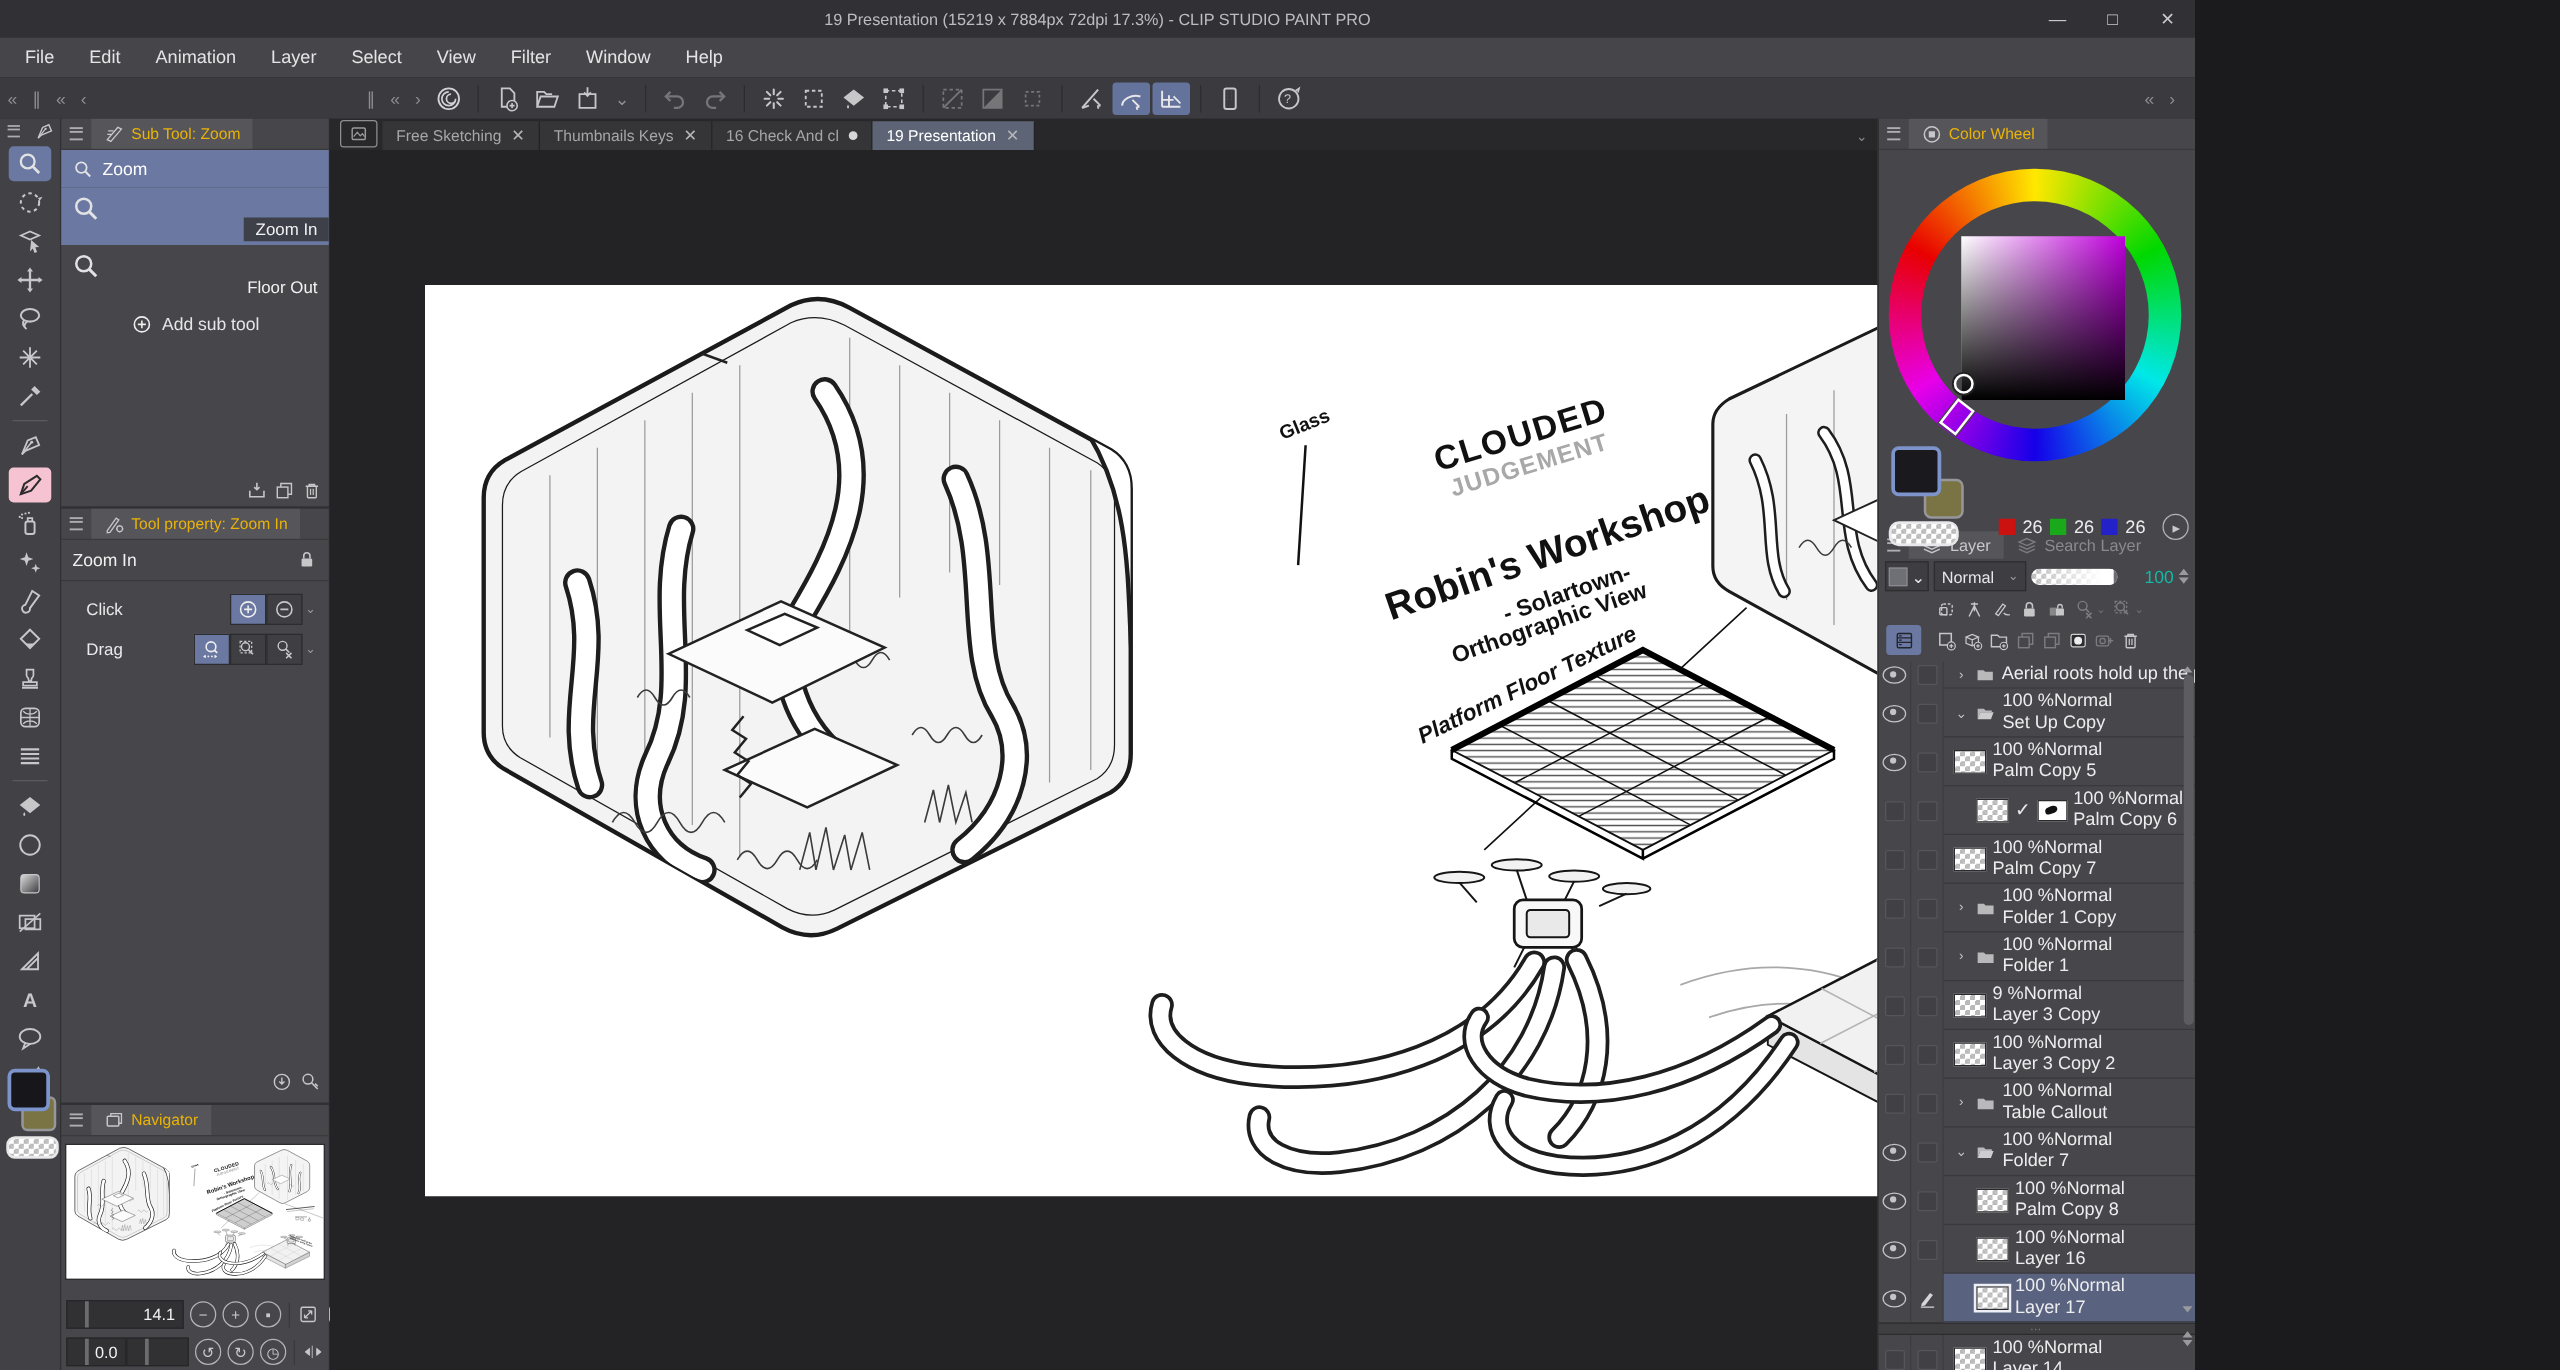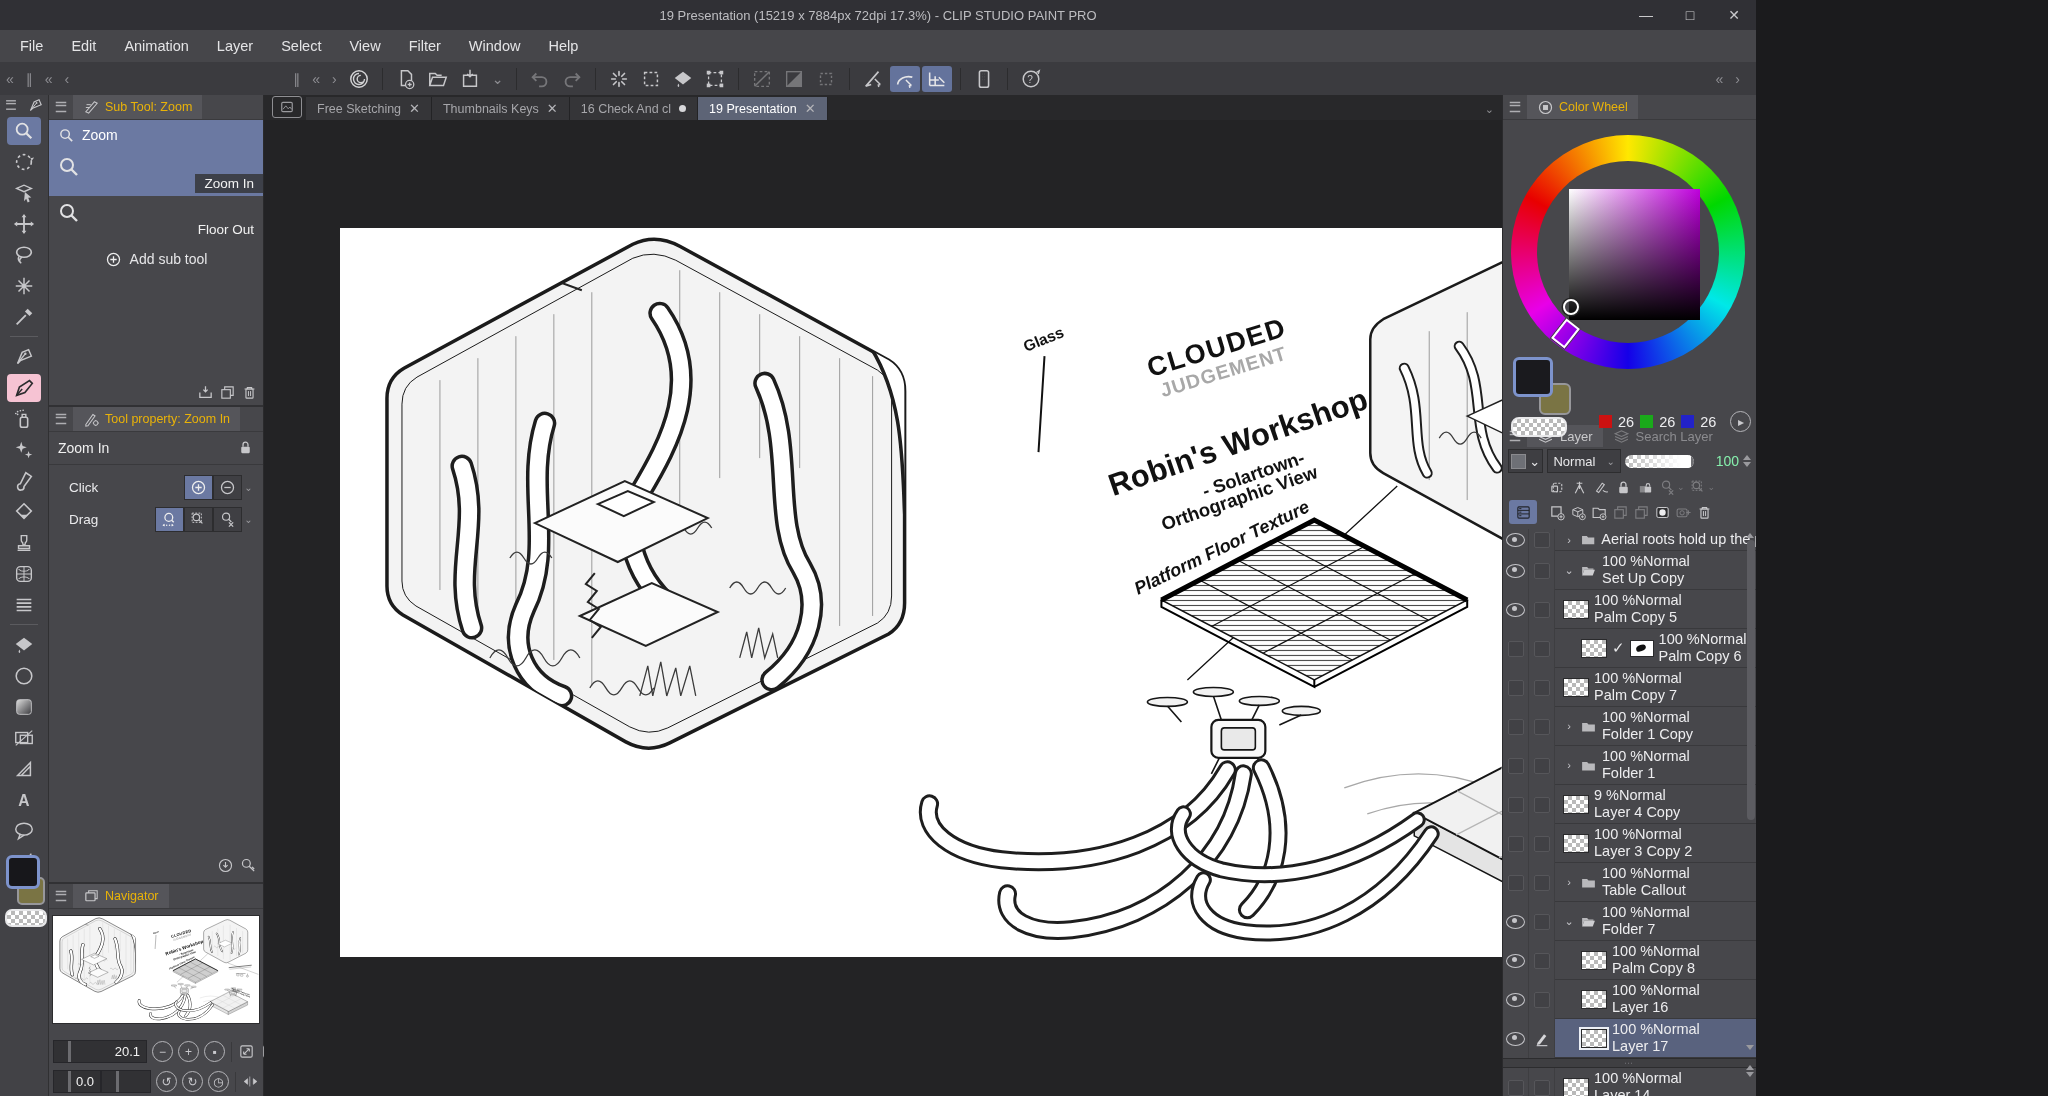--- a/index.html
+++ b/index.html
@@ -853,21 +853,21 @@
               </span>
               <span>Navigator</span>
             </span>
         </div>
         <div class="nav-thumb">
           <svg viewBox="0 0 1410 729" width="206" height="107">
               <use href="#artwork" width="1410" height="729"></use>
             </svg>
         </div>
         <div class="nrow" style="top:156px">
-          <span class="nslider">20.1</span>
+          <span class="nslider">14.1</span>
           <span class="ncirc">−</span>
           <span class="ncirc">+</span>
           <span class="ncirc">▪</span>
           <span class="nsep"></span>
           <span class="ic sm" id="nav-fit">
               <svg viewBox="0 0 24 24">
                 <rect x="4" y="4" width="16" height="16" rx="2" stroke="#c7c7ca" fill="none" stroke-width="1.6"></rect>
                 <path d="M8 16 L16 8 M16 8 h-4 M16 8 v4 M8 16 h4 M8 16 v-4" stroke="#c7c7ca" stroke-width="1.5" fill="none"></path>
               </svg>
             </span>
@@ -991,21 +991,21 @@
               <span>Search Layer</span>
             </span>
         </div>
         <div class="lp-ctrl">
           <span class="lp-box" style="width:36px;gap:3px"><span style="width:13px;height:13px;border:1px solid #8a8a8e;background:#6e7076"></span>⌄</span>
           <span class="lp-box" style="width:66px;justify-content:space-between;padding:0 5px">
               <span>Normal</span>
               <span style="font-size:10px;color:#9b9b9f">⌄</span>
             </span>
           <span class="lp-slider checker"></span>
-          <span style="font-size:14px;color:#86efac;margin-left:18px">100</span>
+          <span style="font-size:14px;color:#14b8a6;margin-left:18px">100</span>
           <span style="display:flex;flex-direction:column;gap:2px">
               <span class="tri-up"></span>
               <span class="tri-dn"></span>
             </span>
         </div>
         <div class="lp-icons" id="lp-lockrow">
             <span style="display: flex; align-items: center;">
               <span class="ic sm">
                 <svg viewBox="0 0 24 24">
                   <rect x="6" y="6" width="12" height="12" rx="2" stroke="#c7c7ca" fill="none" stroke-width="1.6" stroke-dasharray="3 2"></rect>
@@ -1261,21 +1261,21 @@
               <span class="lcol">
                 <span class="lchk"></span>
               </span>
               <span class="lcol">
                 <span class="lchk"></span>
               </span>
               <span class="lcontent" style="padding-left: 8px;">
                 <span class="lthumb checker"></span>
                 <span class="ltext">
                   <span>9 %Normal</span>
-                  <span>Layer 4 Copy</span>
+                  <span>Layer 3 Copy</span>
                 </span>
               </span>
             </div>
             <div class="lrow">
               <span class="lcol">
                 <span class="lchk"></span>
               </span>
               <span class="lcol">
                 <span class="lchk"></span>
               </span>

